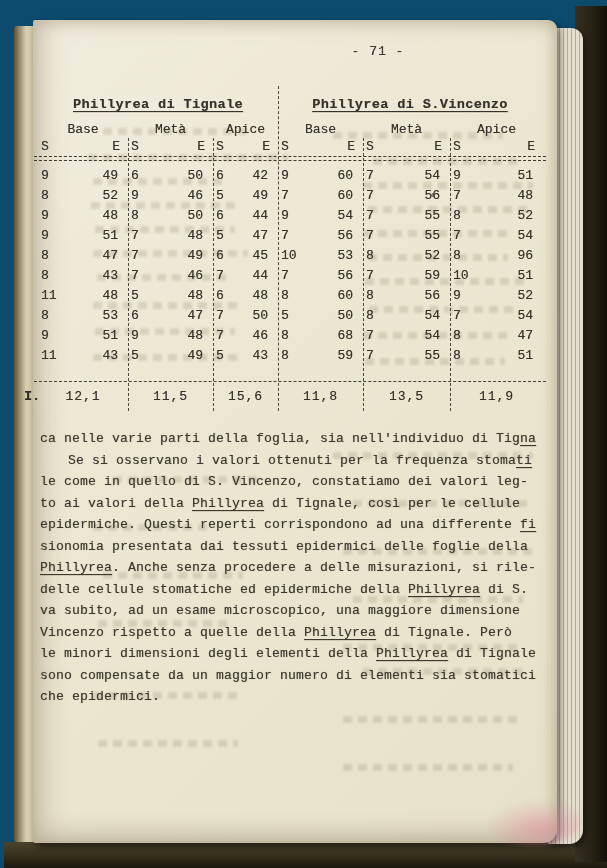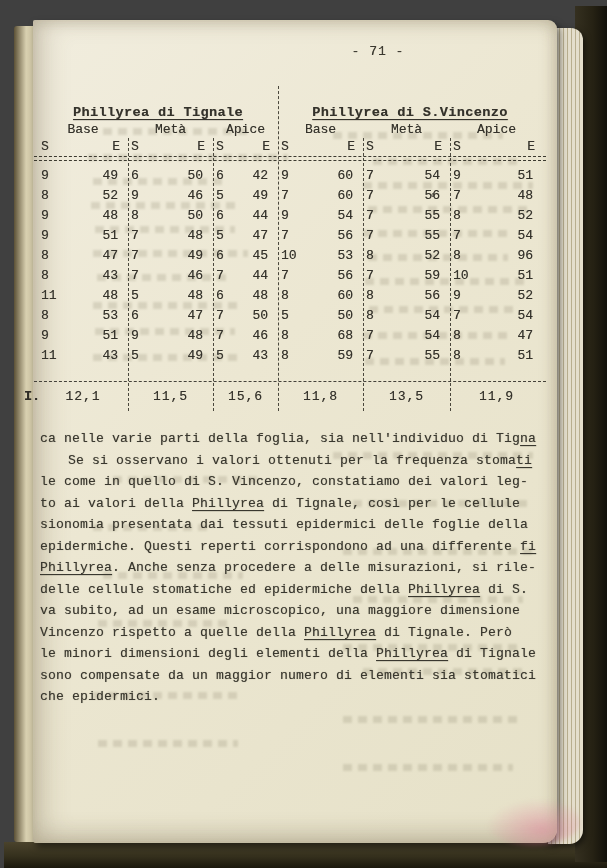--- a/index.html
+++ b/index.html
@@ -1,17 +1,17 @@
 <!DOCTYPE html>
 <html><head>
 <meta charset="utf-8">
 <style>
   * { margin:0; padding:0; box-sizing:border-box; }
   body { background:#090907; font-family:"Liberation Mono","DejaVu Sans Mono",monospace; }
-  .stage { position:relative; width:607px; height:868px; background:#404040; overflow:hidden; }
+  .stage { position:relative; width:607px; height:868px; background:#0c4a6e; overflow:hidden; }
 
   
   .under-left { position:absolute; left:14px; top:26px; width:22px; height:816px;
     background:linear-gradient(90deg,#5c5136 0%,#d8d0b0 55%,#ccc3a1 100%); border-radius:3px; }
   .cover-bottom { position:absolute; left:4px; top:842px; width:603px; height:26px;
     background:linear-gradient(180deg,#4a432c 0%,#35301d 55%,#1b180d 100%); }
   .cover-right { position:absolute; left:575px; top:6px; width:32px; height:856px;
     background:linear-gradient(90deg,#353020 0%,#262214 55%,#12100a 100%); }
   .edges-right { position:absolute; left:548px; top:28px; width:35px; height:816px;
     border-radius:0 12px 14px 0; box-shadow:2px 3px 6px rgba(0,0,0,.55);
@@ -29,21 +29,21 @@
     background:repeating-linear-gradient(90deg,rgba(122,115,90,.38) 0 9px,transparent 9px 15px); }
 
   .ink { color:#35332b; text-shadow:0.2px 0.3px 0.6px rgba(45,42,32,.55); }
   .page-number { position:absolute; z-index:2; left:300px; top:24px; width:90px;
     text-align:center; font-size:13px; letter-spacing:1px; color:#3a382f;
     text-shadow:0.2px 0.3px 0.6px rgba(45,42,32,.5); }
 
   
   .table-block { position:absolute; z-index:2; left:5px; top:73px; width:504px; height:322px;
     font-size:13px; color:#34322b; text-shadow:0.2px 0.3px 0.6px rgba(45,42,32,.5); }
-  .titles-row { position:absolute; top:12px; left:0; width:504px; display:flex;align-items:center; }
+  .titles-row { position:absolute; top:4px; left:0; width:504px; display:flex;align-items:center; }
   .half-title { font-weight:bold; text-align:center; font-size:13.5px; letter-spacing:.4px;
     text-decoration:underline; text-underline-offset:3px; }
   .half-title.left { width:240px; } .half-title.right { width:264px; }
   .sections-row, .avg-row { position:absolute; left:0; width:504px; display:grid;
     grid-template-columns:90px 85px 65px 85px 87px 93px; }
   .sections-row { top:29px; } .sections-row .scell { text-align:center; }
   .se-row, .trow { display:grid; width:504px;
     grid-template-columns:32px 58px 32px 53px 32px 33px 32px 53px 32px 55px 32px 61px; }
   .se-row { position:absolute; top:46px; }
   .cell.s { text-align:left; padding-left:3px; }
@@ -316,22 +316,22 @@
     </div>
 
     <div class="index-label">I.</div>
 
     <div class="body-text">
         <div class="paragraph">
           <div class="text-line"><span>ca nelle varie parti della foglia, sia nell'individuo di Tig</span><span class="u">na</span></div>
           <div class="text-line indent"><span>Se si osservano i valori ottenuti per la frequenza stoma</span><span class="u">ti</span></div>
           <div class="text-line"><span>le come in quello di S. Vincenzo, constatiamo dei valori leg-</span></div>
           <div class="text-line"><span>to ai valori della </span><span class="u">Phillyrea</span><span> di Tignale, così per le cellule</span></div>
+          <div class="text-line"><span>epidermiche. Questi reperti corrispondono ad una differente </span><span class="u">fi</span></div>
           <div class="text-line"><span>sionomia presentata dai tessuti epidermici delle foglie della</span></div>
-          <div class="text-line"><span>epidermiche. Questi reperti corrispondono ad una differente </span><span class="u">fi</span></div>
           <div class="text-line"><span class="u">Phillyrea</span><span>. Anche senza procedere a delle misurazioni, si rile-</span></div>
           <div class="text-line"><span>delle cellule stomatiche ed epidermiche della </span><span class="u">Phillyrea</span><span> di S.</span></div>
           <div class="text-line"><span>va subito, ad un esame microscopico, una maggiore dimensione</span></div>
           <div class="text-line"><span>Vincenzo rispetto a quelle della </span><span class="u">Phillyrea</span><span> di Tignale. Però</span></div>
           <div class="text-line"><span>le minori dimensioni degli elementi della </span><span class="u">Phillyrea</span><span> di Tignale</span></div>
           <div class="text-line"><span>sono compensate da un maggior numero di elementi sia stomatici</span></div>
           <div class="text-line"><span>che epidermici.</span></div>
         </div>
       </div>
 

